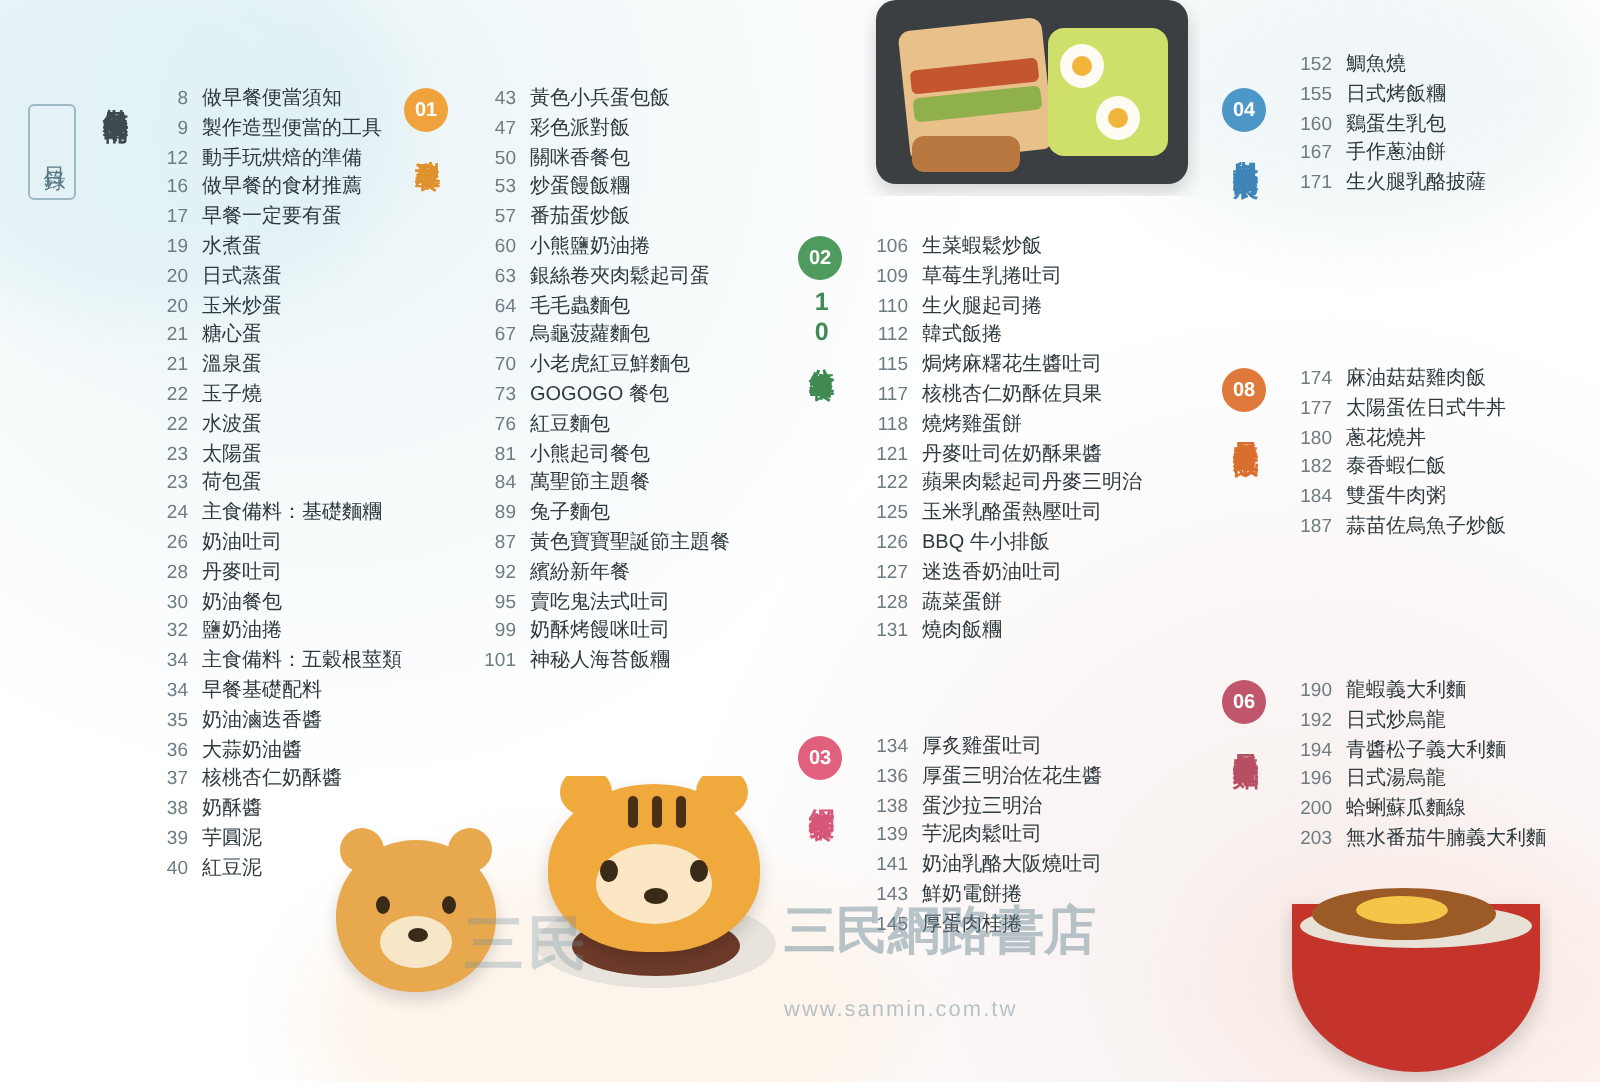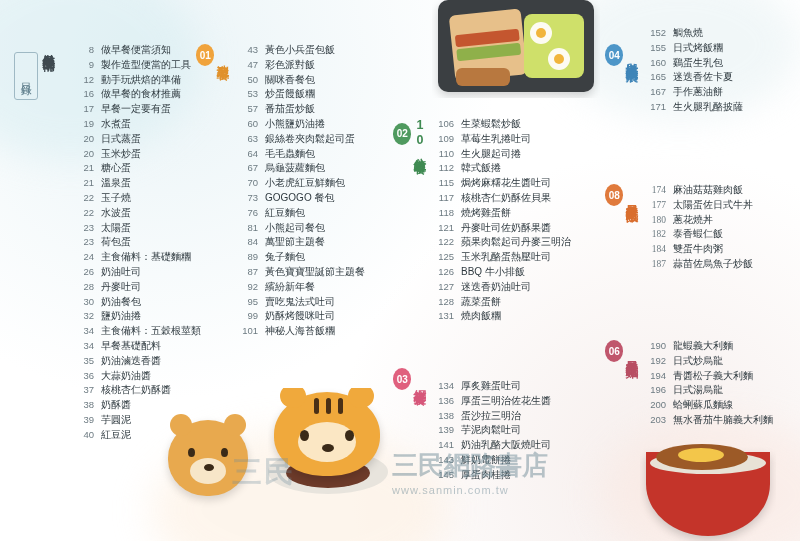--- a/index.html
+++ b/index.html
@@ -25,21 +25,21 @@
   
   .toc-tab{
     position:absolute;left:14px;top:52px;width:22px;height:46px;
     border:1px solid #9fb9c4;border-radius:3px;
     color:#5b7b89;font-size:11px;line-height:1.15;
     display:flex;align-items:center;justify-content:center;
     writing-mode:vertical-rl;letter-spacing:2px;
   }
 
   
-  .sec-head{position:absolute;display:flex;flex-direction:row;align-items:center;width:34px;}
+  .sec-head{position:absolute;display:flex;flex-direction:column;align-items:center;width:34px;}
   .sec-num{
     width:22px;height:22px;border-radius:50%;
     color:#fff;font-size:10px;font-weight:bold;
     display:flex;align-items:center;justify-content:center;margin-bottom:4px;
   }
   .sec-title{
     writing-mode:vertical-rl;text-orientation:upright;
     font-size:12.5px;font-weight:bold;line-height:1.25;letter-spacing:1px;
   }
 
@@ -93,21 +93,21 @@
   .ph-donburi{left:640px;top:442px;width:136px;height:100px;}
   .dbowl{position:absolute;left:6px;top:10px;width:124px;height:84px;background:#c4342a;border-radius:0 0 62px 62px / 0 0 52px 52px;box-shadow:0 4px 10px rgba(0,0,0,.18);}
   .dbowl:before{content:"";position:absolute;left:4px;top:0;width:116px;height:22px;background:#e8e2d6;border-radius:50%;}
   .dfood{position:absolute;left:16px;top:2px;width:92px;height:26px;background:#9c5a27;border-radius:50%;}
   .dfood:after{content:"";position:absolute;left:22px;top:4px;width:46px;height:14px;background:#f3c64a;border-radius:50%;}
 
   
   .wm{position:absolute;color:rgba(120,150,165,.35);font-weight:bold;pointer-events:none;}
   .wm-center{left:232px;top:452px;font-size:30px;letter-spacing:2px;color:rgba(110,140,155,.30);}
   .wm-right{left:392px;top:448px;font-size:26px;color:rgba(100,130,145,.45);}
-  .wm-right small{display:block;font-size:11px;letter-spacing:1px;font-weight:normal;margin-top:1px;}
+  .wm-right small{display:block;font-size:11px;letter-spacing:1px;font-weight:normal;margin-top:16px;}
 </style>
 </head>
 <body>
 
 <div class="page">
   <div class="blob b1"></div>
   <div class="blob b2"></div>
   <div class="blob b3"></div>
   <div class="blob b4"></div>
 
@@ -374,21 +374,21 @@
     <div class="row">
         <span class="pg">131</span>
         <span class="tt">燒肉飯糰</span>
       </div>
   </div>
 
   <div class="sec-head" style="left:393px;top:368px;">
     <div class="sec-num" style="background:#e0607e;">03</div>
     <div class="sec-title" style="color:#d6577a;">網美打卡餐</div>
   </div>
-  <div class="list" style="left:428px;top:380px;width:150px;">
+  <div class="list" style="left:428px;top:368px;width:150px;">
     <div class="row">
         <span class="pg">134</span>
         <span class="tt">厚炙雞蛋吐司</span>
       </div>
     <div class="row">
         <span class="pg">136</span>
         <span class="tt">厚蛋三明治佐花生醬</span>
       </div>
     <div class="row">
         <span class="pg">138</span>
@@ -423,38 +423,34 @@
       </div>
     <div class="row">
         <span class="pg">155</span>
         <span class="tt">日式烤飯糰</span>
       </div>
     <div class="row">
         <span class="pg">160</span>
         <span class="tt">鷄蛋生乳包</span>
       </div>
     <div class="row">
-        <span class="pg">165</span>
-        <span class="tt">迷迭香佐卡夏</span>
-      </div>
-    <div class="row">
         <span class="pg">167</span>
         <span class="tt">手作蔥油餅</span>
       </div>
     <div class="row">
         <span class="pg">171</span>
         <span class="tt">生火腿乳酪披薩</span>
       </div>
   </div>
 
   <div class="sec-head" style="left:605px;top:184px;">
     <div class="sec-num" style="background:#e07a3c;">08</div>
     <div class="sec-title" style="color:#d96e2e;">早餐就是要吃飯</div>
   </div>
-  <div class="list" style="left:640px;top:184px;width:150px;font-family:Liberation Serif, serif;">
+  <div class="list" style="left:640px;top:184px;width:150px;">
     <div class="row">
         <span class="pg">174</span>
         <span class="tt">麻油菇菇雞肉飯</span>
       </div>
     <div class="row">
         <span class="pg">177</span>
         <span class="tt">太陽蛋佐日式牛丼</span>
       </div>
     <div class="row">
         <span class="pg">180</span>

